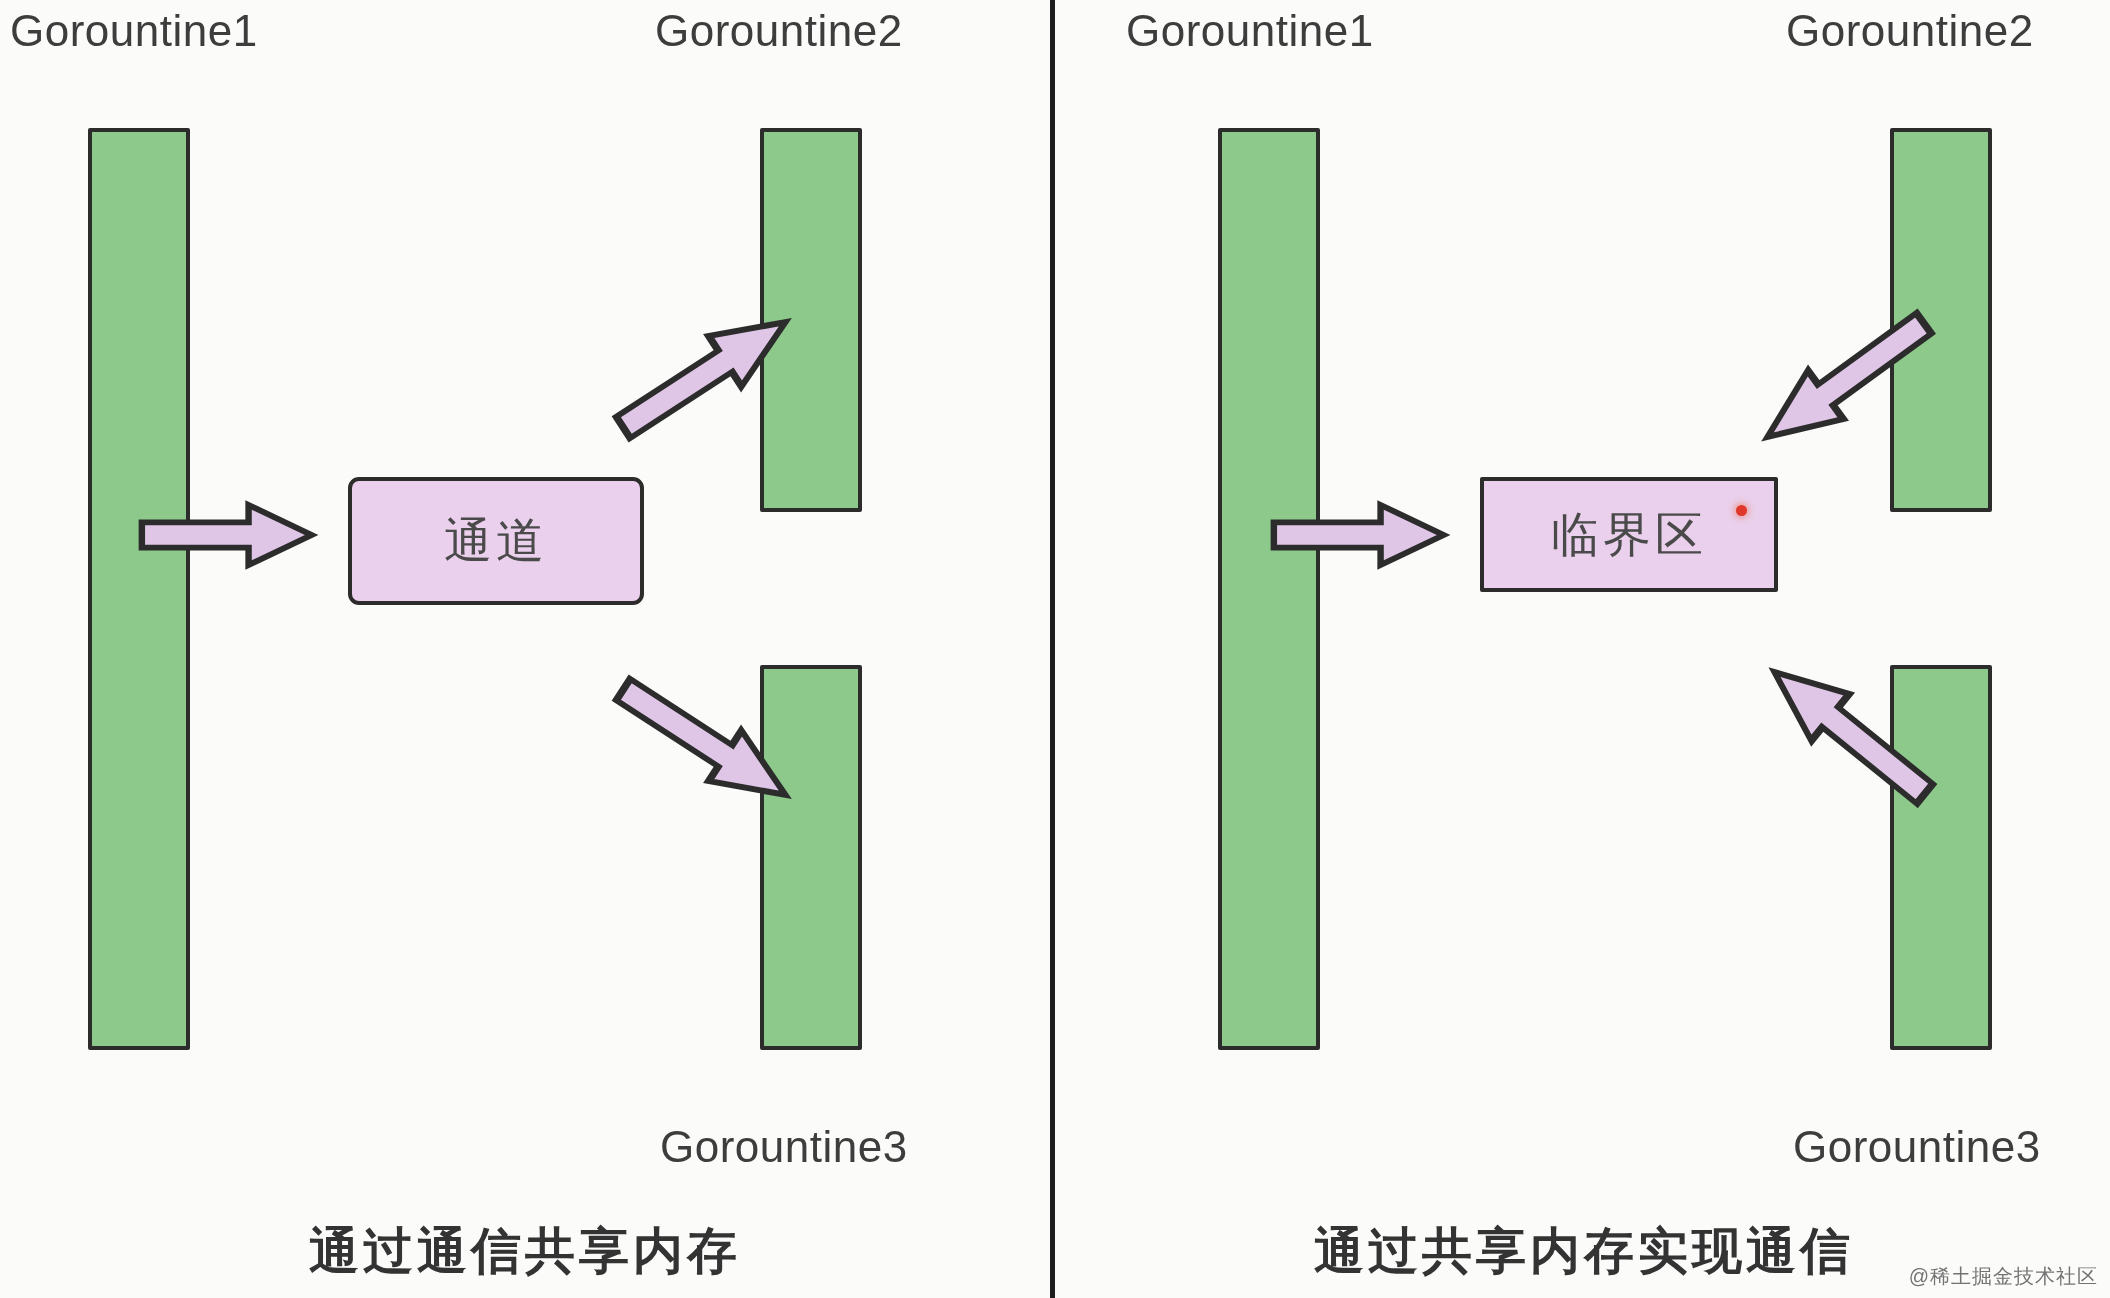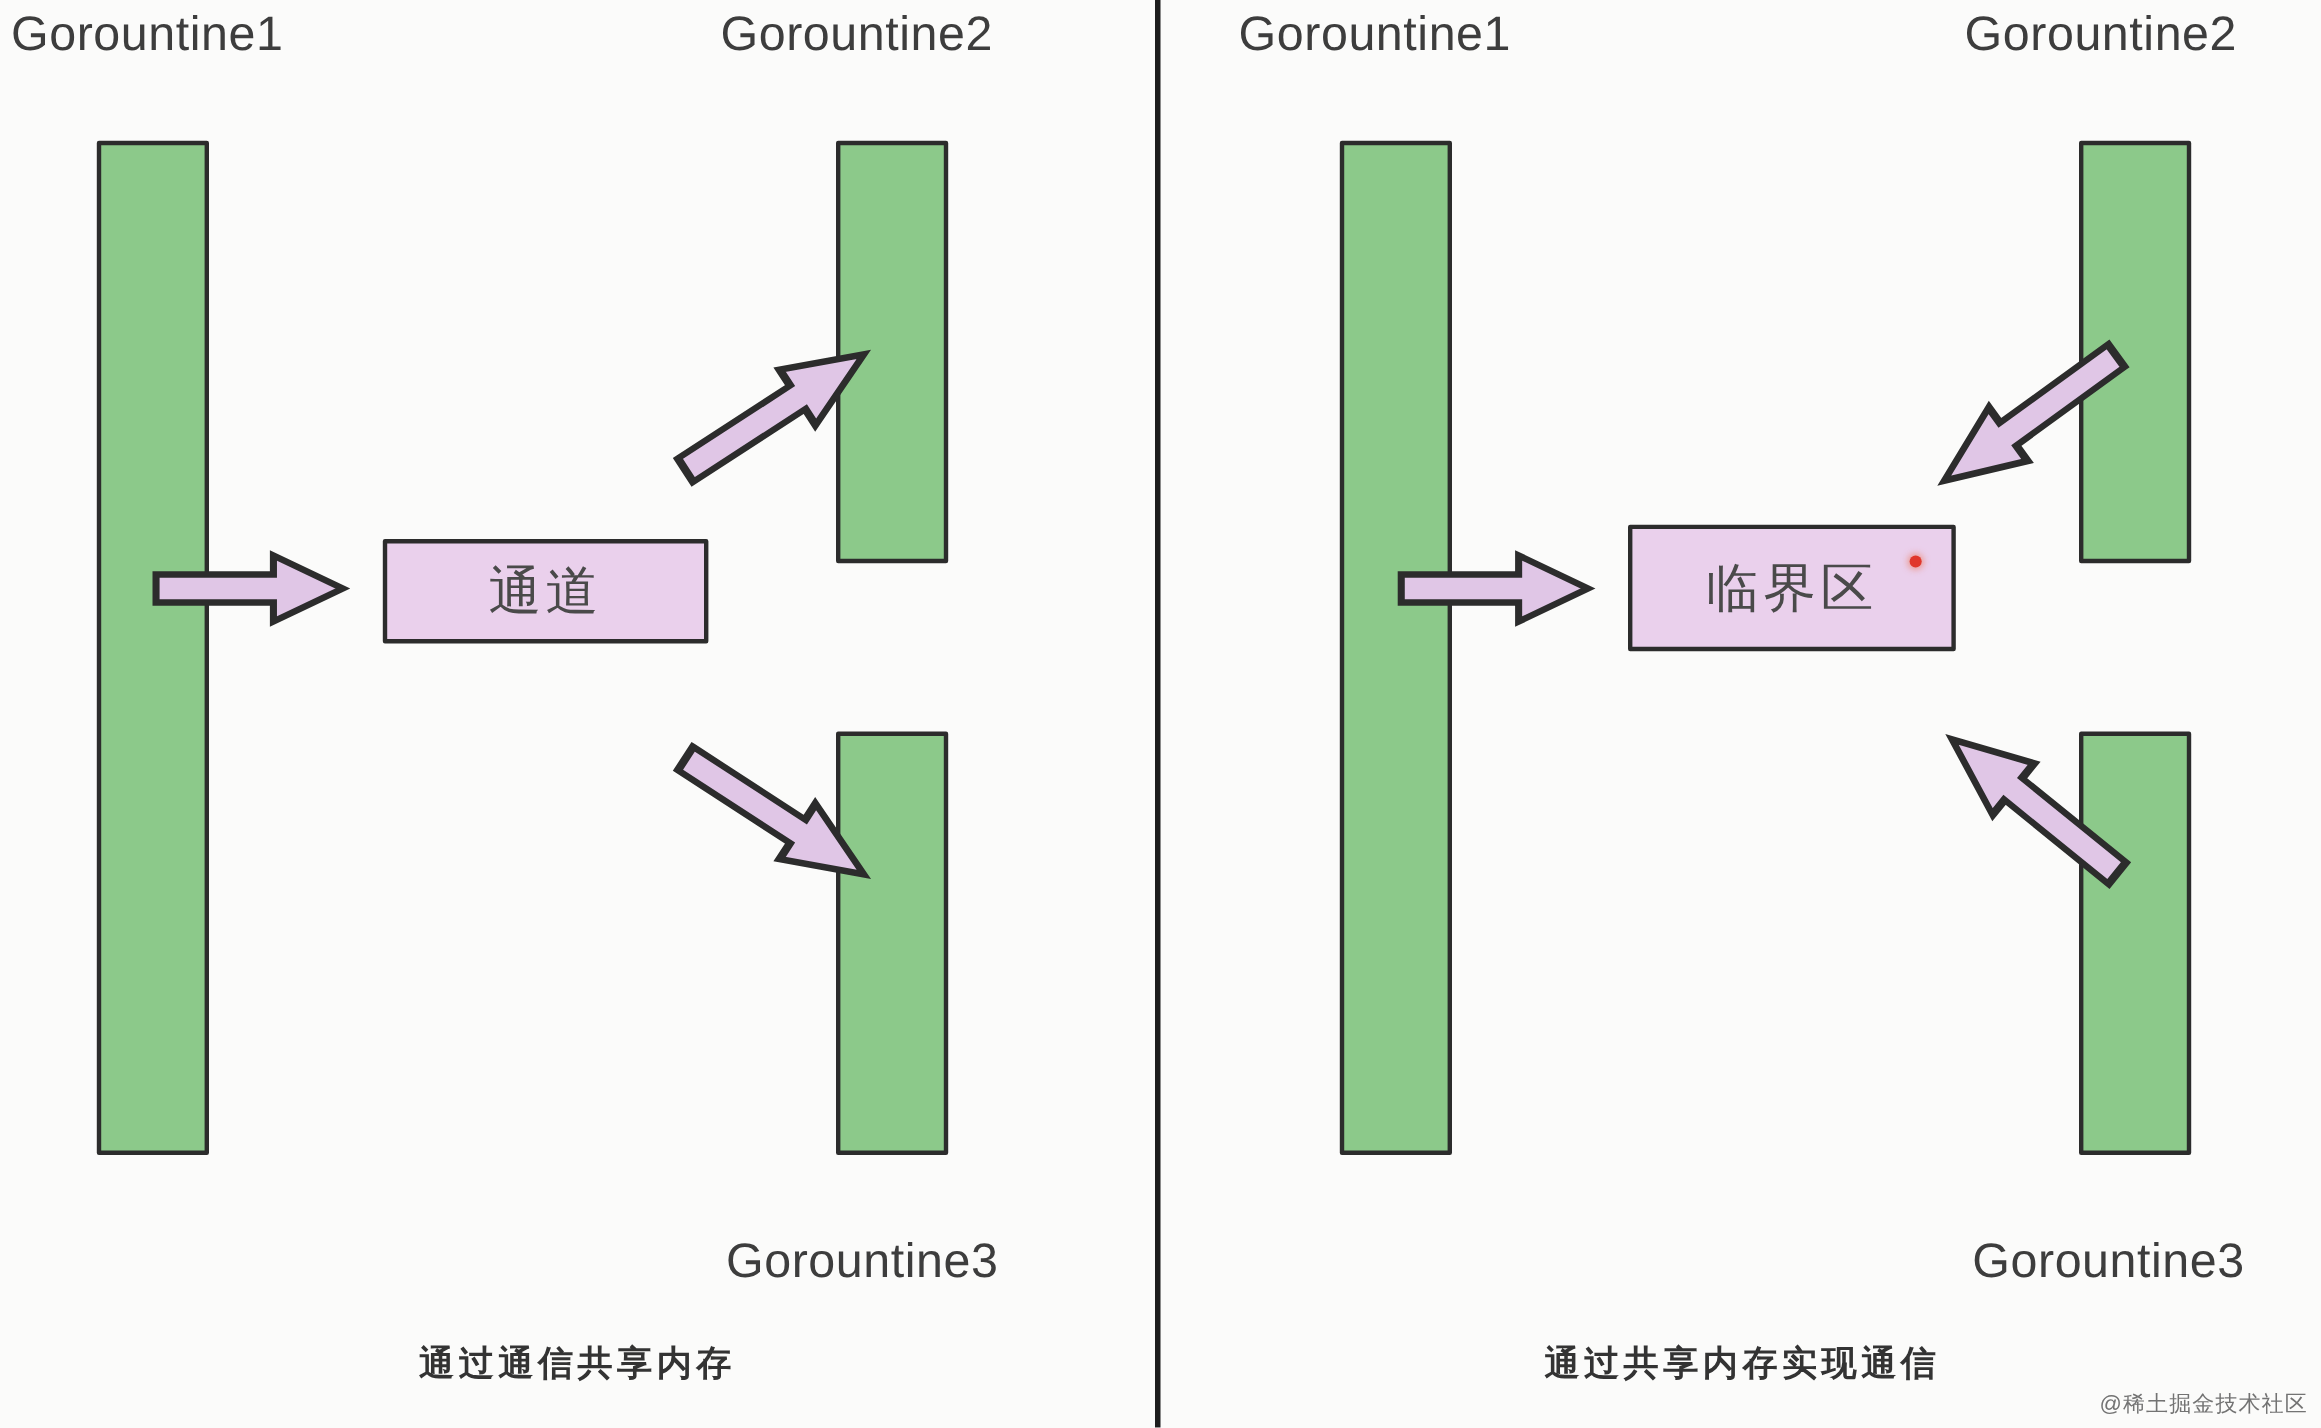--- a/index.html
+++ b/index.html
@@ -79,21 +79,21 @@
     stroke: #2c2c2c;
     stroke-width: 5;
     stroke-linejoin: miter;
   }
   .caption {
     position: absolute;
     left: 0;
     width: 100%;
     top: 1218px;
     text-align: center;
-    font-size: 32px;
+    font-size: 50px;
     font-weight: 600;
     color: #333333;
     letter-spacing: 4px;
   }
   .watermark {
     position: absolute;
     right: 12px;
     bottom: 8px;
     font-size: 20px;
     color: #737373;
@@ -111,21 +111,21 @@
     <div class="glabel" style="left:655px; top:6px;">Gorountine2</div>
 
     <div class="bar" style="left:88px; top:128px; height:922px;"></div>
     <div class="bar" style="left:760px; top:128px; height:384px;"></div>
     <div class="bar" style="left:760px; top:665px; height:385px;"></div>
 
     <svg class="arrow" style="left:138px; top:498px; width:180px; height:74px;" viewBox="0 0 140 64" preserveAspectRatio="none">
       <polygon points="3,21 86,21 86,6 135,32 86,58 86,43 3,43"></polygon>
     </svg>
 
-    <div class="memo-box" style="left:348px; top:490px; width:296px; height:95px;">
+    <div class="memo-box" style="left:348px; top:477px; width:296px; height:128px;border-radius:11px;">
       <span class="box-text">通道</span>
     </div>
 
     <svg class="arrow" style="left:603px; top:337px; width:205px; height:74px; transform:rotate(-33deg);" viewBox="0 0 140 64" preserveAspectRatio="none">
       <polygon points="3,21 86,21 86,6 135,32 86,58 86,43 3,43"></polygon>
     </svg>
 
     <svg class="arrow" style="left:603px; top:706px; width:205px; height:74px; transform:rotate(33deg);" viewBox="0 0 140 64" preserveAspectRatio="none">
       <polygon points="3,21 86,21 86,6 135,32 86,58 86,43 3,43"></polygon>
     </svg>

